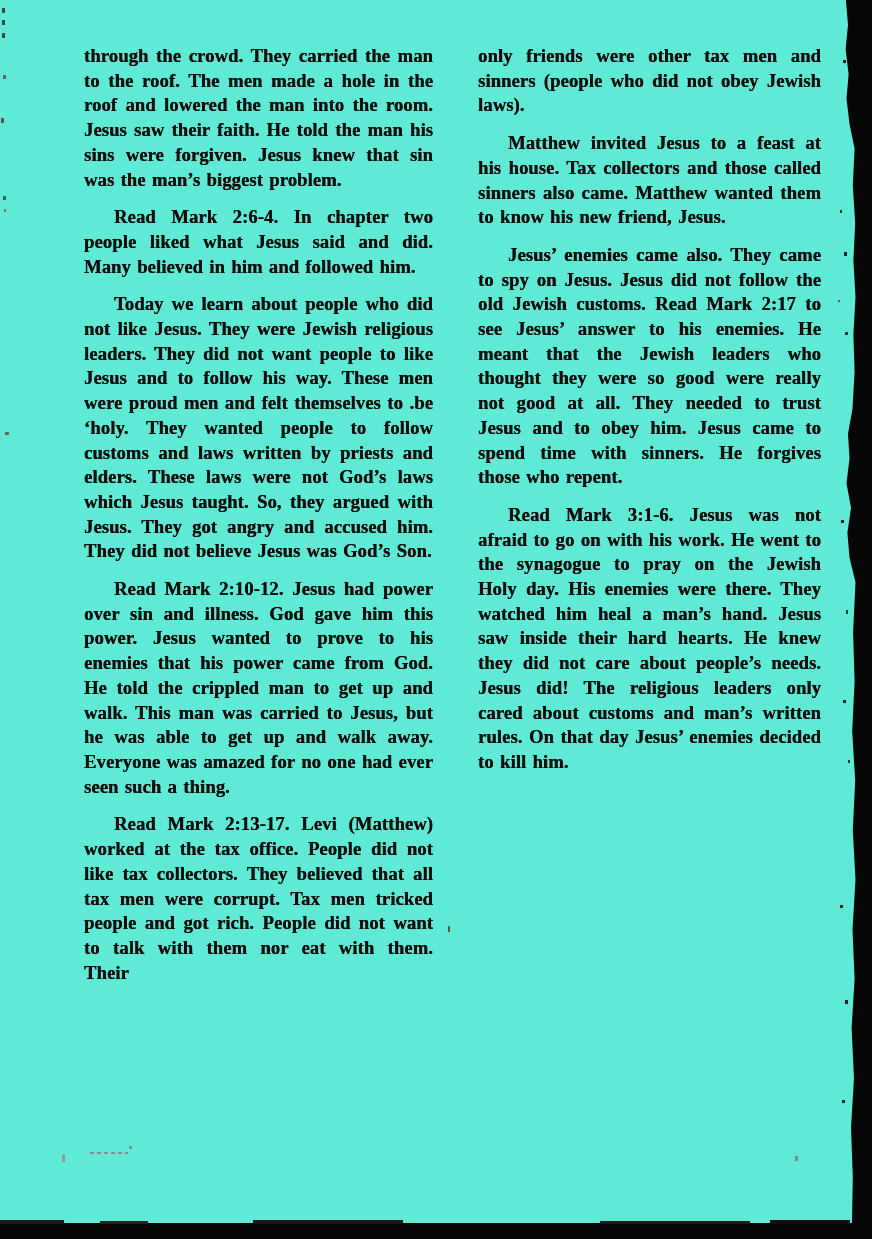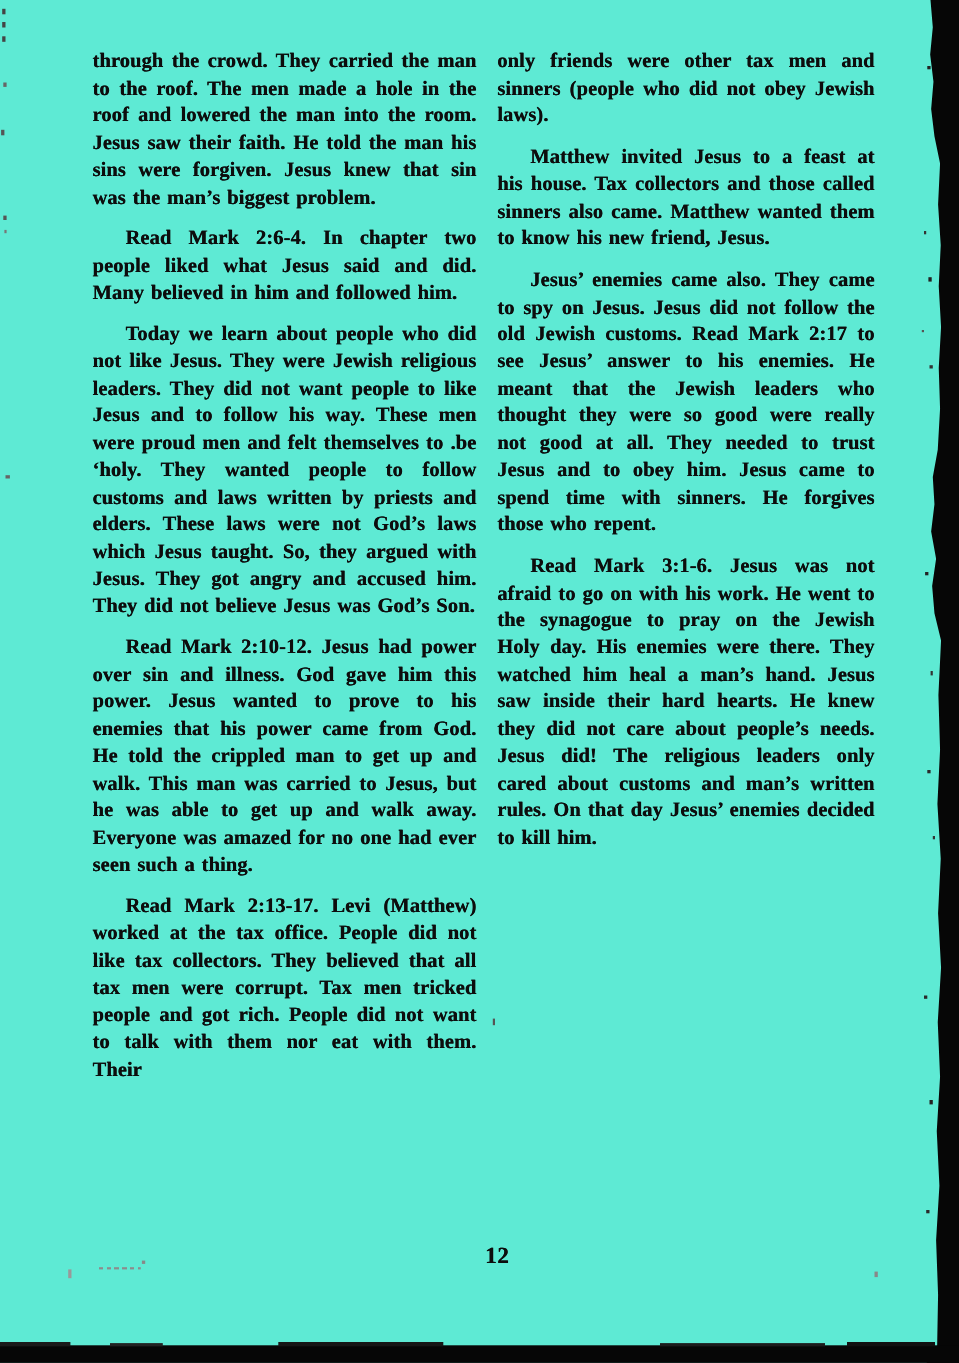--- a/index.html
+++ b/index.html
@@ -17,21 +17,21 @@
     top:44px;
     text-align:justify;
     font-size:18.6px;
     line-height:24.7px;
     word-spacing:1.5px;
     letter-spacing:0.1px;
     text-shadow:0.3px 0 0 currentColor;
     hyphens:none;
   }
   .col-left  { left:84px;  width:349px; }
-  .col-right { left:452px; width:343px; }
+  .col-right { left:478px; width:343px; }
   .para { margin:0; text-indent:30px; }
   .para + .para { margin-top:13px; }
   .para.no-indent { text-indent:0; }
   .page-number {
     position:absolute;
     top:1129px; left:42px; width:820px;
     text-align:center;
     font-size:21px;
     letter-spacing:0.5px;
     text-shadow:0.3px 0 0 currentColor;
@@ -71,21 +71,20 @@
     <p class="para">Read Mark 2:13-17. Levi (Matthew) worked at the tax office. People did not like tax collectors. They believed that all tax men were corrupt. Tax men tricked people and got rich. People did not want to talk with them nor eat with them. Their</p>
   </div>
 
   <div class="col col-right">
     <p class="para no-indent">only friends were other tax men and sinners (people who did not obey Jewish laws).</p>
     <p class="para">Matthew invited Jesus to a feast at his house. Tax collectors and those called sinners also came. Matthew wanted them to know his new friend, Jesus.</p>
     <p class="para">Jesus’ enemies came also. They came to spy on Jesus. Jesus did not follow the old Jewish customs. Read Mark 2:17 to see Jesus’ answer to his enemies. He meant that the Jewish leaders who thought they were so good were really not good at all. They needed to trust Jesus and to obey him. Jesus came to spend time with sinners. He forgives those who repent.</p>
     <p class="para">Read Mark 3:1-6. Jesus was not afraid to go on with his work. He went to the synagogue to pray on the Jewish Holy day. His enemies were there. They watched him heal a man’s hand. Jesus saw inside their hard hearts. He knew they did not care about people’s needs. Jesus did! The religious leaders only cared about customs and man’s written rules. On that day Jesus’ enemies decided to kill him.</p>
   </div>
 
-  <div class="page-number">12</div>
 
   <div class="artifact scan-edge-right"></div>
   <div class="artifact scan-edge-bottom"></div>
   <div class="artifact dash-mark"></div>
 
   <span class="dot" style="left:0px;top:1220px;width:64px;height:4px;background:#1a1a1a;"></span>
   <span class="dot" style="left:100px;top:1221px;width:48px;height:3px;background:#222;"></span>
   <span class="dot" style="left:253px;top:1220px;width:150px;height:4px;background:#161616;"></span>
   <span class="dot" style="left:600px;top:1221px;width:150px;height:3px;background:#1c1c1c;"></span>
   <span class="dot" style="left:770px;top:1220px;width:80px;height:4px;background:#111;"></span>

